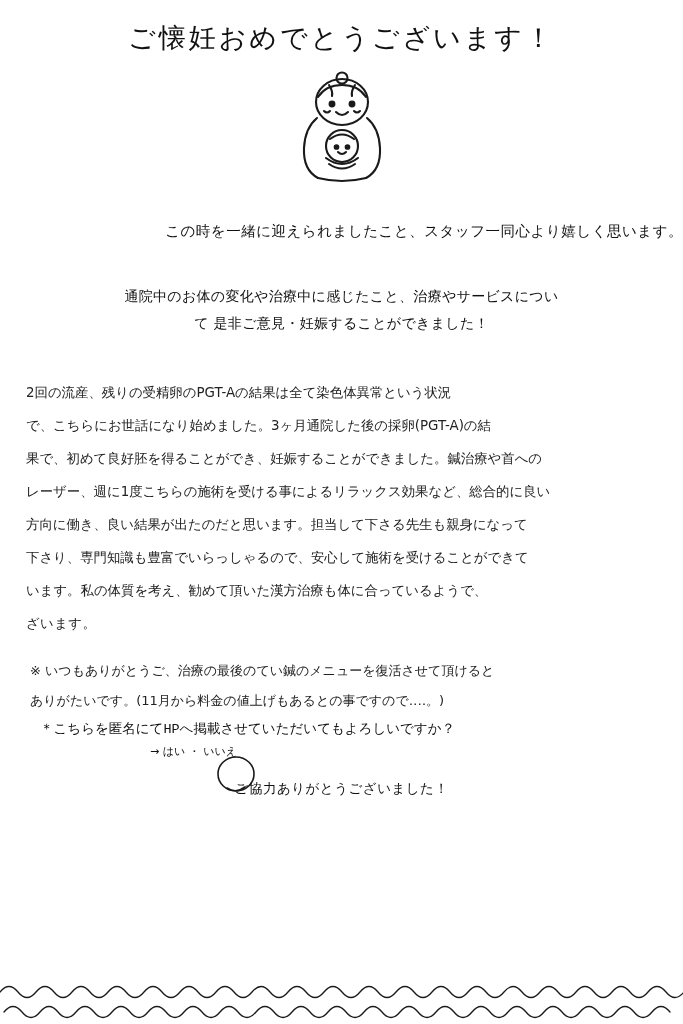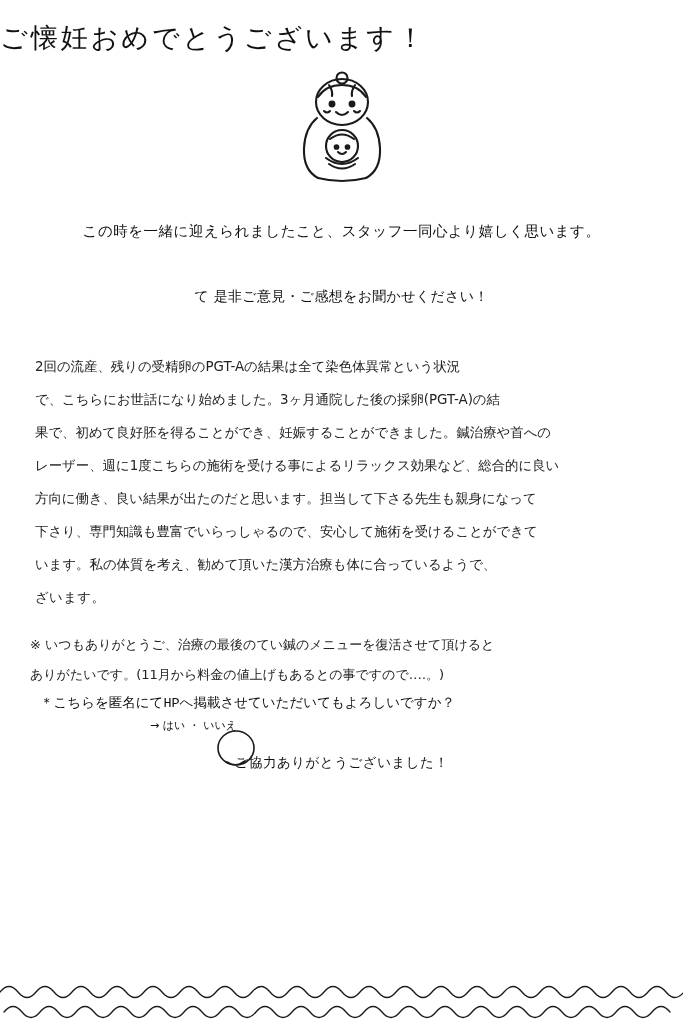--- a/index.html
+++ b/index.html
@@ -15,34 +15,35 @@
     color: #1a1a1a;
     overflow: hidden;
   }
   .page {
     position: relative;
     width: 683px;
     height: 1024px;
     background: #fff;
   }
   .title {
+    text-align: center;
     font-size: 27px;
     letter-spacing: 3px;
     padding-top: 20px;
     color: #111;
     font-family: "DejaVu Sans", sans-serif;
   }
   .illus {
     display: flex;
     justify-content: center;
     margin-top: 10px;
     height: 120px;
   }
   .lead {
-    text-align: center;
+    text-align: right;
     font-size: 14.5px;
     margin-top: 36px;
     color: #111;
     font-family: "DejaVu Sans", sans-serif;
     letter-spacing: 0.5px;
   }
   .lead2 {
     text-align: center;
     font-size: 14px;
     margin-top: 42px;
@@ -53,21 +54,20 @@
   }
   .handwriting {
     margin-top: 40px;
     padding: 0 26px 0 26px;
     font-family: "DejaVu Sans", sans-serif;
     font-size: 13.4px;
     line-height: 33px;
     color: #222;
     letter-spacing: 0px;
     text-align: left;
-    margin-left: 9px;
   }
   .hw-line {
     display: block;
     white-space: nowrap;
     transform-origin: left center;
   }
   .hw-line.short { letter-spacing: 0.4px; }
   .note-block {
     margin-top: 16px;
     padding: 0 30px;
@@ -150,21 +150,22 @@
       <path d="M61 86 q4 4 8 0"></path>
 
       <path d="M49 92 q16 12 32 0"></path>
       <path d="M52 98 q13 9 26 0"></path>
     </svg>
   </div>
 
   <div class="lead">この時を一緒に迎えられましたこと、スタッフ一同心より嬉しく思います。</div>
 
   <div class="lead2">
-    <div>て 是非ご意見・ご感想をお聞かせください！</div>
+    <div>通院中のお体の変化や治療中に感じたこと、治療やサービスについ</div>
+    <div>て 是非ご意見・妊娠することができました！</div>
   </div>
 
   <div class="handwriting">
     <span class="hw-line">2回の流産、残りの受精卵のPGT-Aの結果は全て染色体異常という状況</span>
     <span class="hw-line">で、こちらにお世話になり始めました。3ヶ月通院した後の採卵(PGT-A)の結</span>
     <span class="hw-line">果で、初めて良好胚を得ることができ、妊娠することができました。鍼治療や首への</span>
     <span class="hw-line">レーザー、週に1度こちらの施術を受ける事によるリラックス効果など、総合的に良い</span>
     <span class="hw-line">方向に働き、良い結果が出たのだと思います。担当して下さる先生も親身になって</span>
     <span class="hw-line">下さり、専門知識も豊富でいらっしゃるので、安心して施術を受けることができて</span>
     <span class="hw-line">います。私の体質を考え、勧めて頂いた漢方治療も体に合っているようで、</span>

